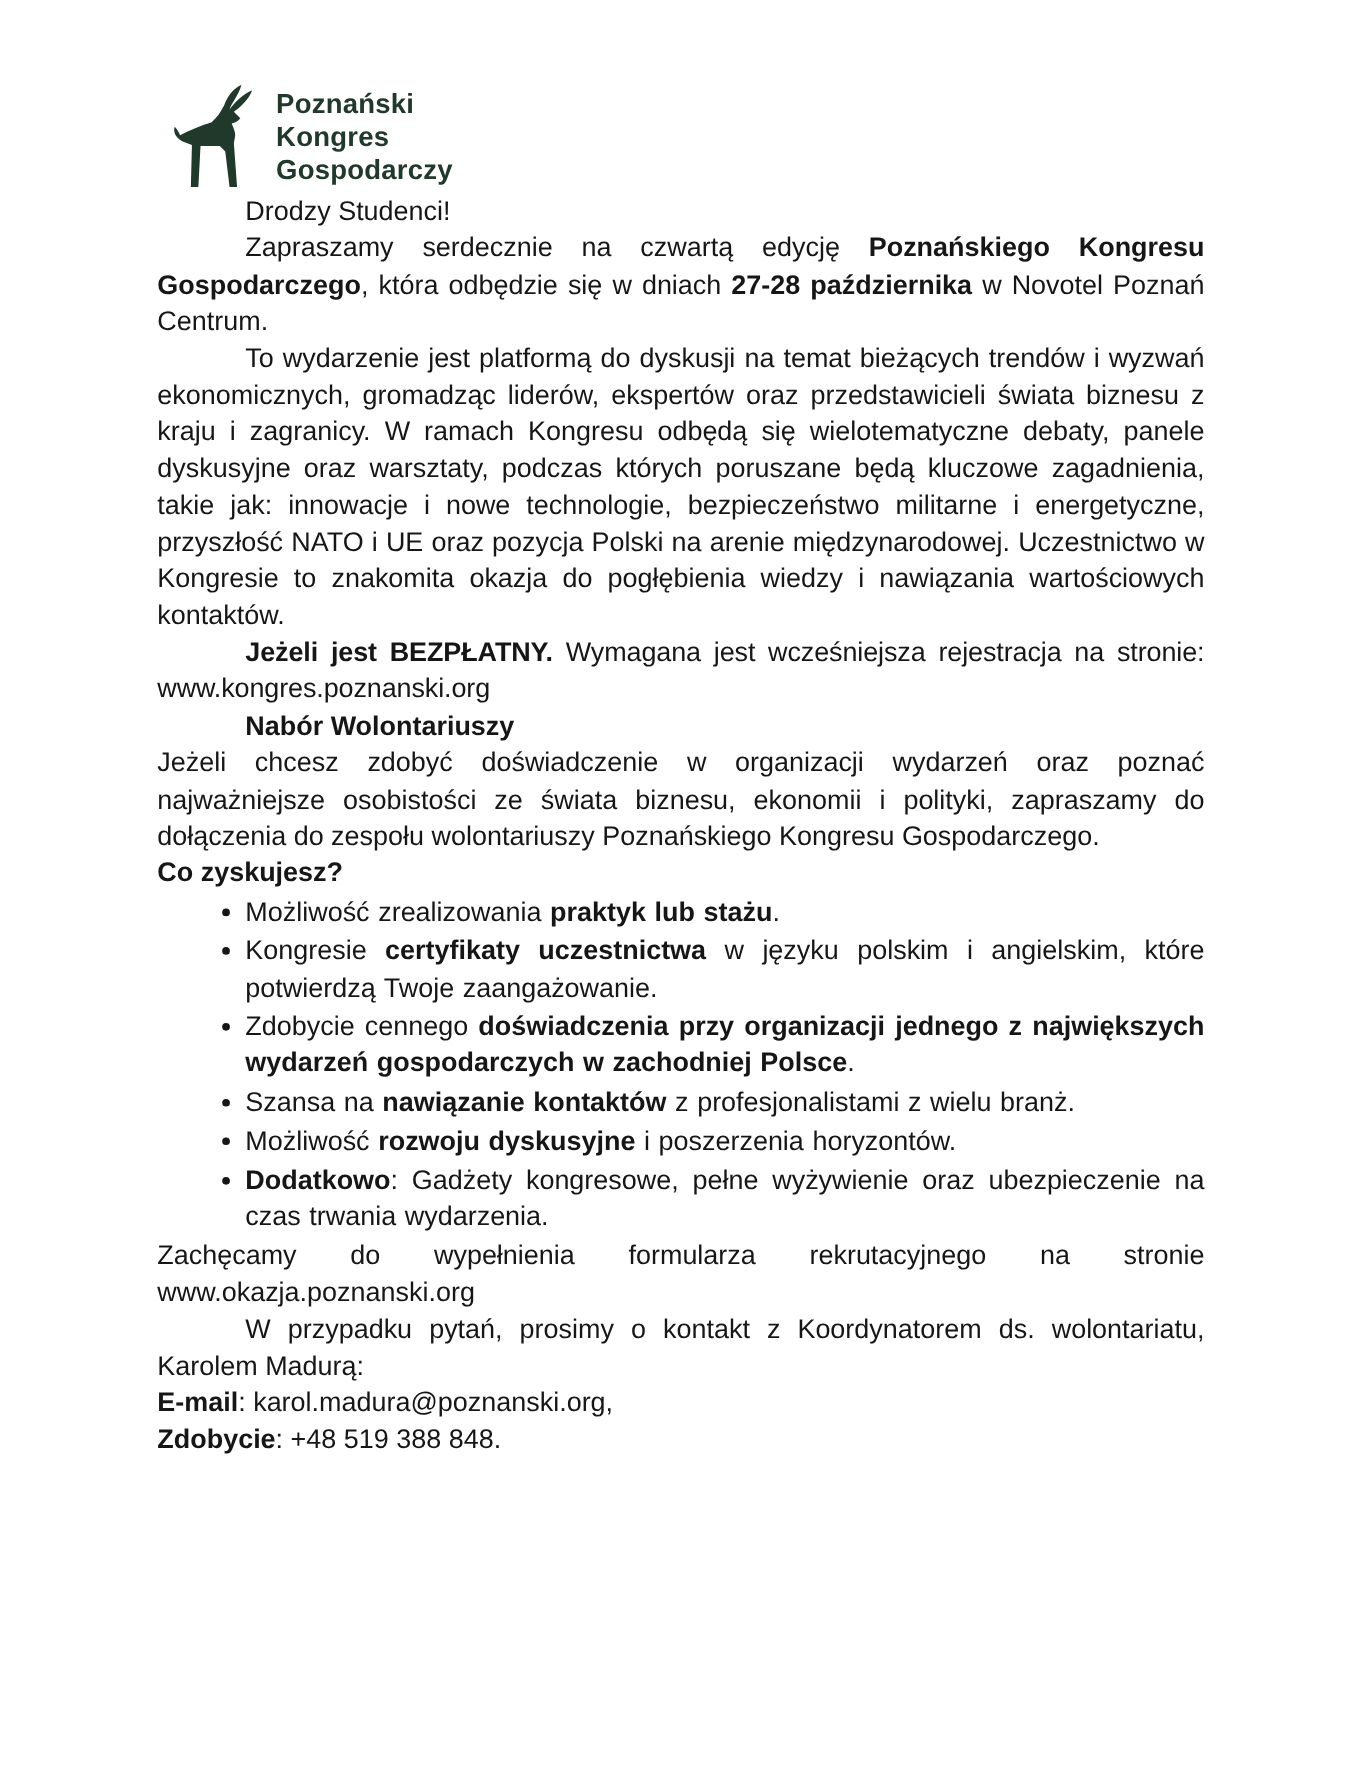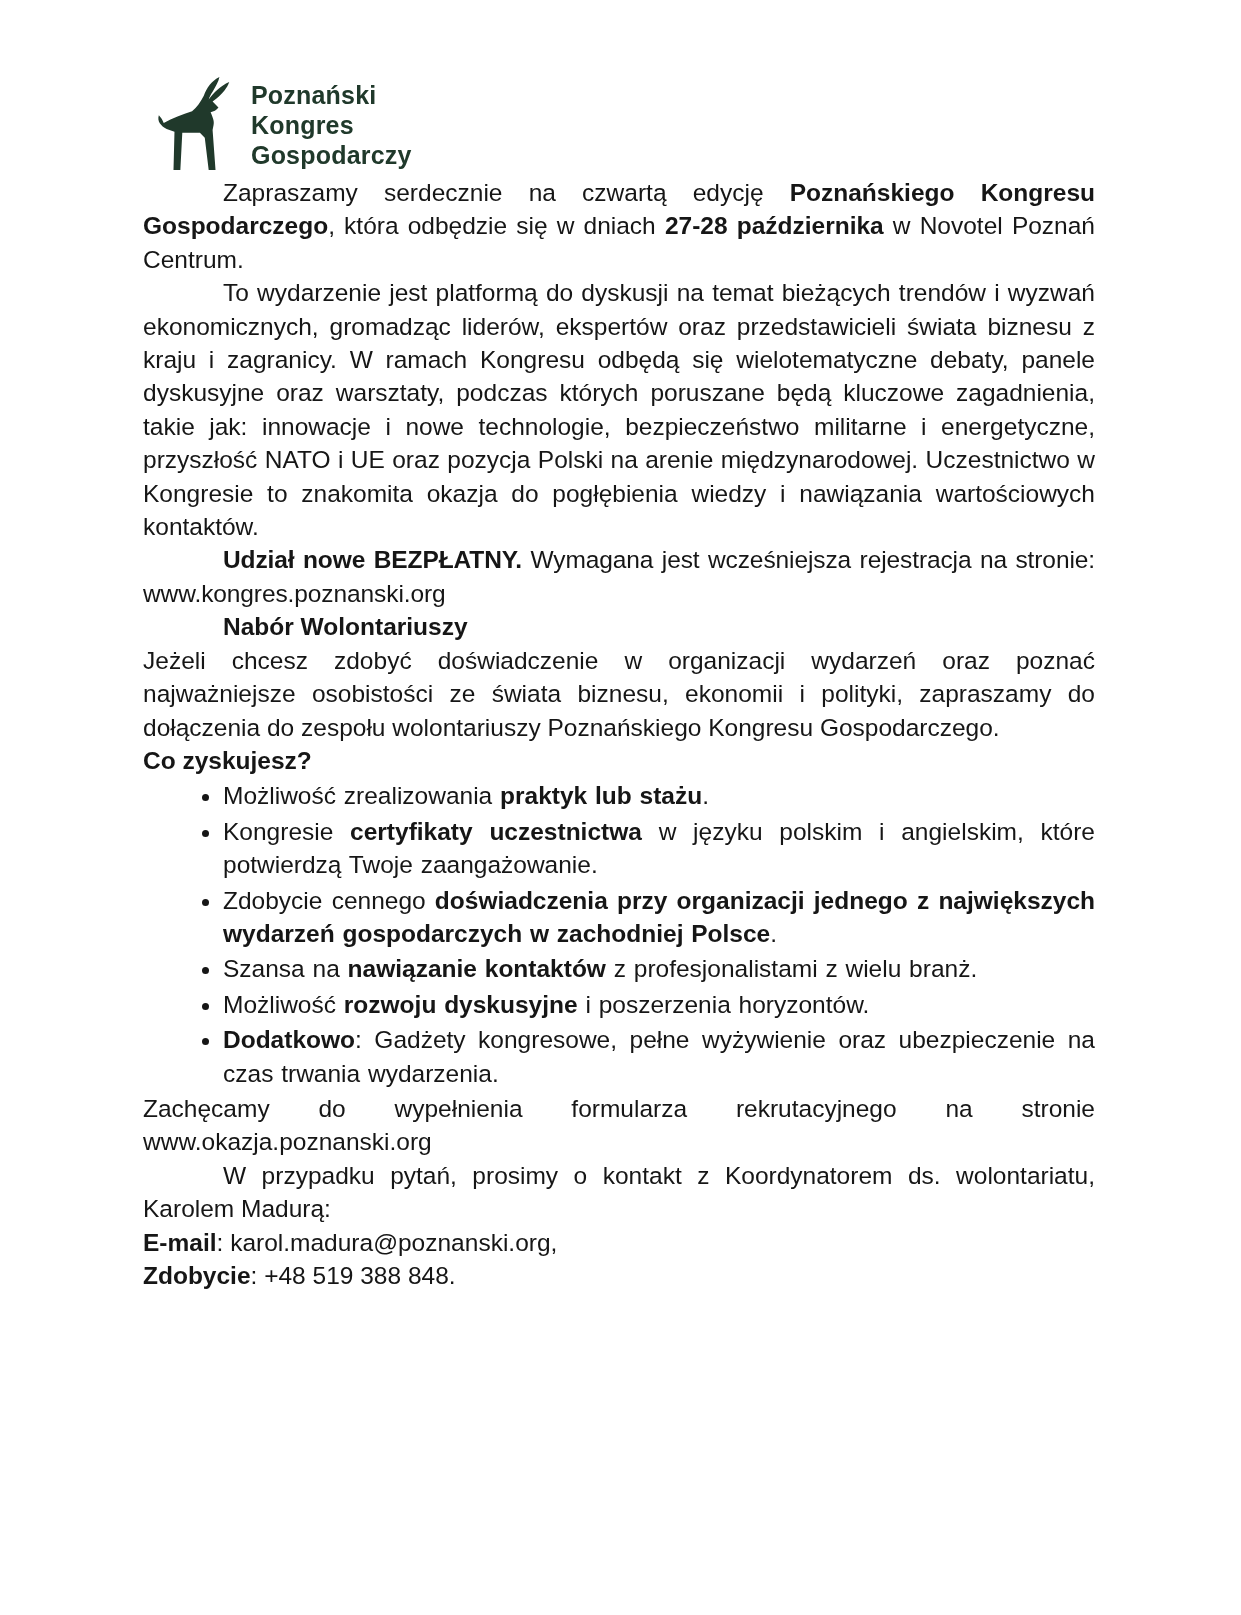--- a/index.html
+++ b/index.html
@@ -100,26 +100,27 @@
             C9,51 5,46 7,40 Z"></path>
         </svg>
       </span>
       <div class="logo-title">
         <div>Poznański</div>
         <div>Kongres</div>
         <div>Gospodarczy</div>
       </div>
     </div>
 
+    <p class="b-sal indent"><span>Drodzy Studenci!</span></p>
 
     <p class="b-invite indent just"><span>Zapraszamy serdecznie na czwartą edycję </span><span class="b">Poznańskiego Kongresu Gospodarczego</span><span>, która odbędzie się w dniach </span><span class="b">27-28 października</span><span> w Novotel Poznań Centrum.</span></p>
 
     <p class="b-about indent just"><span>To wydarzenie jest platformą do dyskusji na temat bieżących trendów i wyzwań ekonomicznych, gromadząc liderów, ekspertów oraz przedstawicieli świata biznesu z kraju i zagranicy. W ramach Kongresu odbędą się wielotematyczne debaty, panele dyskusyjne oraz warsztaty, podczas których poruszane będą kluczowe zagadnienia, takie jak: innowacje i nowe technologie, bezpieczeństwo militarne i energetyczne, przyszłość NATO i UE oraz pozycja Polski na arenie międzynarodowej. Uczestnictwo w Kongresie to znakomita okazja do pogłębienia wiedzy i nawiązania wartościowych kontaktów.</span></p>
 
-    <p class="b-free indent just"><span class="b">Udział nowe BEZPŁATNY.</span><span> Wymagana jest wcześniejsza rejestracja na stronie: www.kongres.poznanski.org</span></p>
+    <p class="b-free indent just"><span class="b">Jeżeli jest BEZPŁATNY.</span><span> Wymagana jest wcześniejsza rejestracja na stronie: www.kongres.poznanski.org</span></p>
 
     <p class="b-hvol indent"><span>Nabór Wolontariuszy</span></p>
 
     <p class="b-pvol just"><span>Jeżeli chcesz zdobyć doświadczenie w organizacji wydarzeń oraz poznać najważniejsze osobistości ze świata biznesu, ekonomii i polityki, zapraszamy do dołączenia do zespołu wolontariuszy Poznańskiego Kongresu Gospodarczego.</span></p>
 
     <p class="b-hben"><span>Co zyskujesz?</span></p>
 
     <ul class="benefits">
       <li><span>Możliwość zrealizowania </span><span class="b">praktyk lub stażu</span><span>.</span></li>
       <li><span>Kongresie </span><span class="b">certyfikaty uczestnictwa</span><span> w języku polskim i angielskim, które potwierdzą Twoje zaangażowanie.</span></li>

